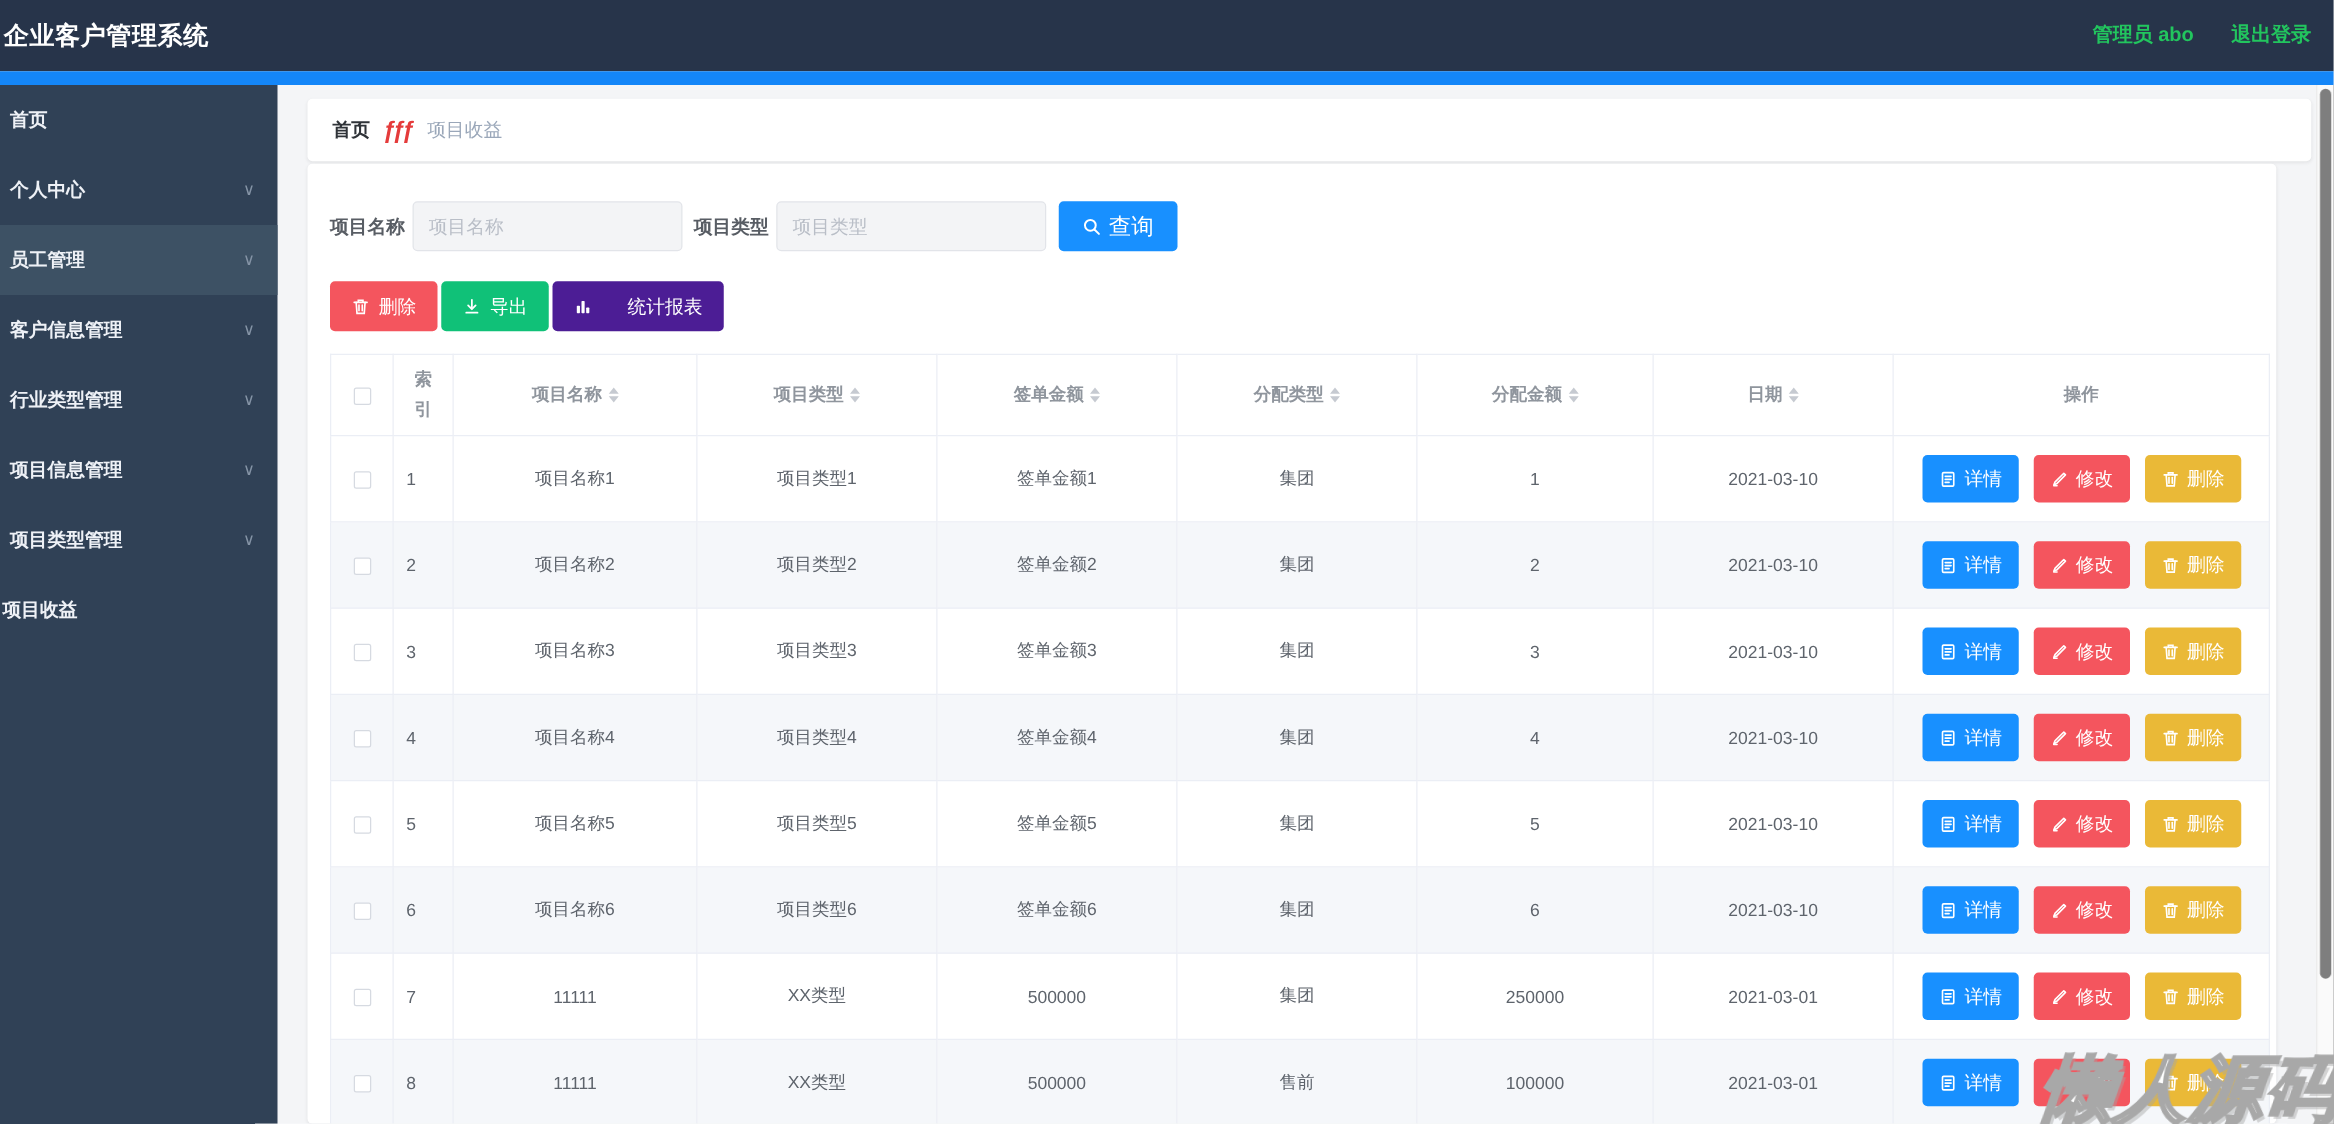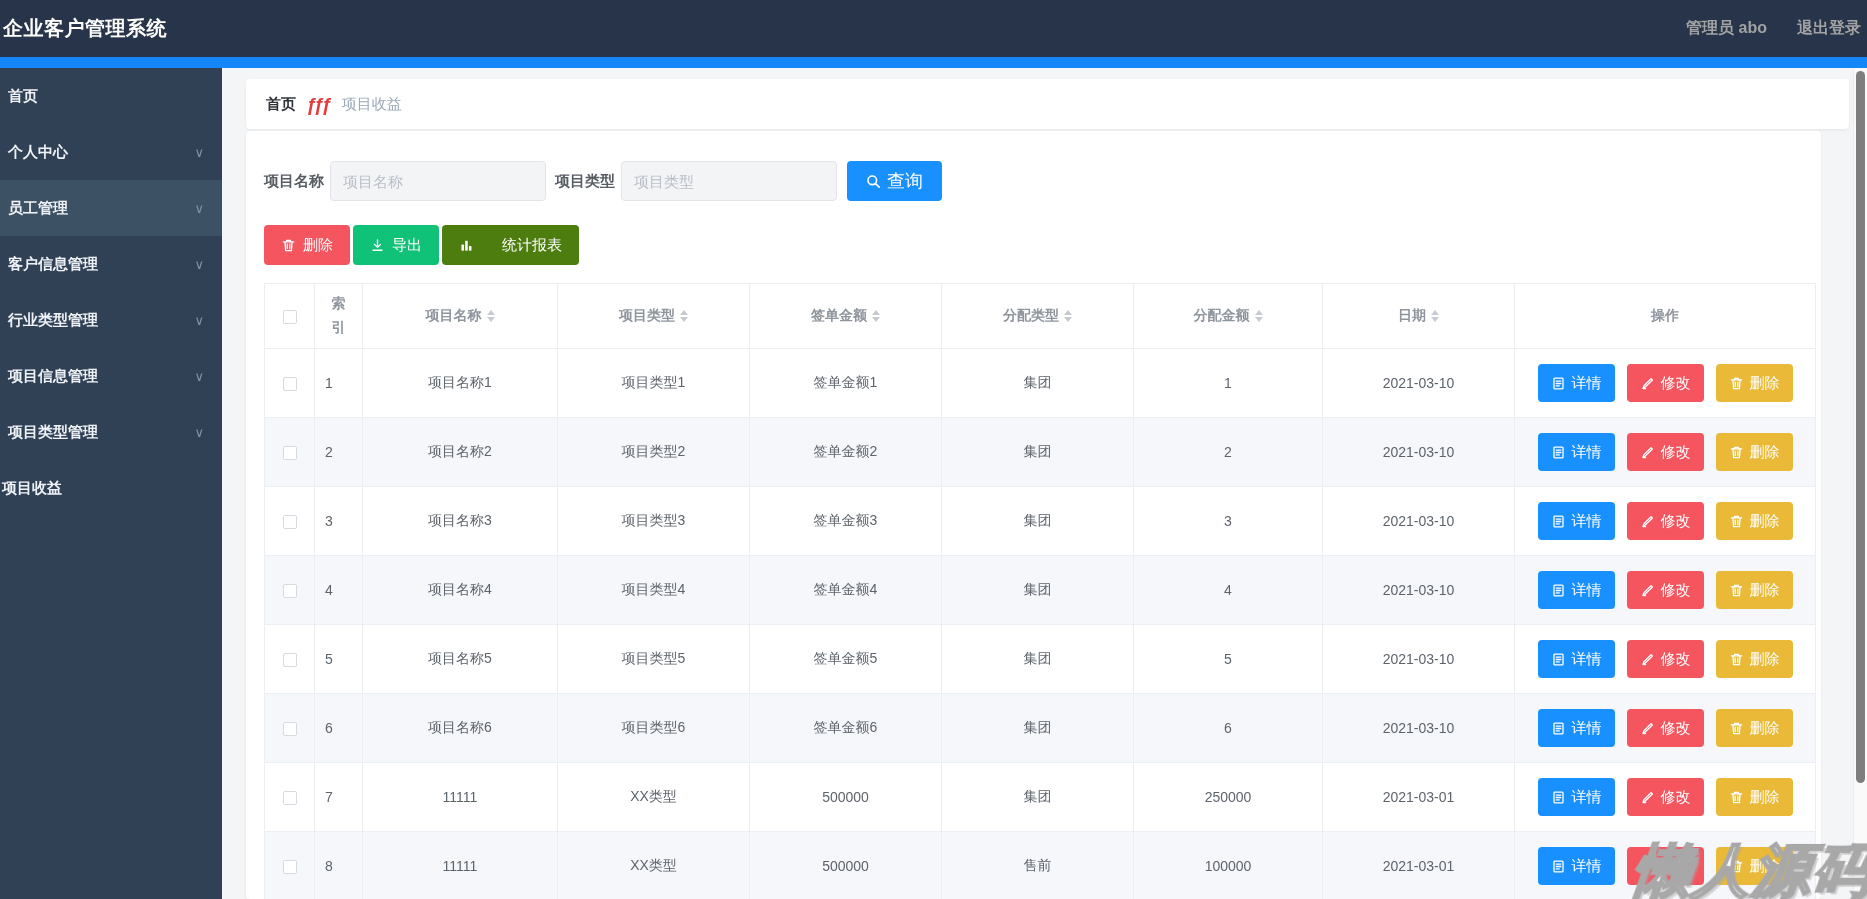--- a/index.html
+++ b/index.html
@@ -3,24 +3,24 @@
 <meta charset="utf-8">
 <style>
   html,body{margin:0;padding:0;}
   body{
     width:1867px;height:899px;overflow:hidden;position:relative;
     font-family:"Liberation Sans","DejaVu Sans",sans-serif;
     background:#f4f5f7;
   }
   
   .topbar{height:57px;background:#27344a;display:flex;align-items:center;
-    padding:0 6px 0 3px;box-sizing:border-box;}
+    padding:0 18px 0 3px;box-sizing:border-box;}
   .topbar-title{color:#ffffff;font-size:20px;font-weight:700;letter-spacing:.5px;}
   .topbar-right{margin-left:auto;display:flex;gap:30px;align-items:center;}
-  .topbar-link{color:#a3a3a3;font-size:16px;font-weight:700;cursor:pointer;}
+  .topbar-link{color:#22c55e;font-size:16px;font-weight:700;cursor:pointer;}
   .bluebar{height:11px;background:#1486f8;}
   
   .layout{display:flex;height:831px;}
   .sidebar{width:222px;background:#304156;flex-shrink:0;}
   .side-item{height:56px;display:flex;align-items:center;
     padding:0 18px 0 8px;color:#eef1f6;font-size:15px;font-weight:700;cursor:pointer;}
   .side-item.active{background:#3d5164;}
   .side-item.submenu{padding-left:2px;}
   .side-chevron{margin-left:auto;color:#8493a5;font-size:13px;font-weight:400;}
   .content{flex:1;position:relative;overflow:hidden;}
@@ -170,21 +170,21 @@
           <button class="tool-btn" style="background: rgb(16, 193, 120);">
             <span class="btn-icon">
               <svg width="15" height="15" viewBox="0 0 16 16" fill="none" stroke="#fff" stroke-width="1.5" stroke-linecap="round" stroke-linejoin="round">
                 <line x1="8" y1="2" x2="8" y2="9.3"></line>
                 <polyline points="4.8,6.8 8,10 11.2,6.8"></polyline>
                 <line x1="3.2" y1="13" x2="12.8" y2="13"></line>
               </svg>
             </span>
             <span>导出</span>
           </button>
-          <button class="tool-btn" style="background: #4d7c0f; gap: 28px;">
+          <button class="tool-btn" style="background: #4c1d95; gap: 28px;">
             <span class="btn-icon">
               <svg width="15" height="15" viewBox="0 0 16 16" fill="#fff">
                 <rect x="2.6" y="7" width="2.7" height="6.5" rx="0.6"></rect>
                 <rect x="6.6" y="3" width="2.7" height="10.5" rx="0.6"></rect>
                 <rect x="10.6" y="8.6" width="2.7" height="4.9" rx="0.6"></rect>
               </svg>
             </span>
             <span>统计报表</span>
           </button>
         </div>

